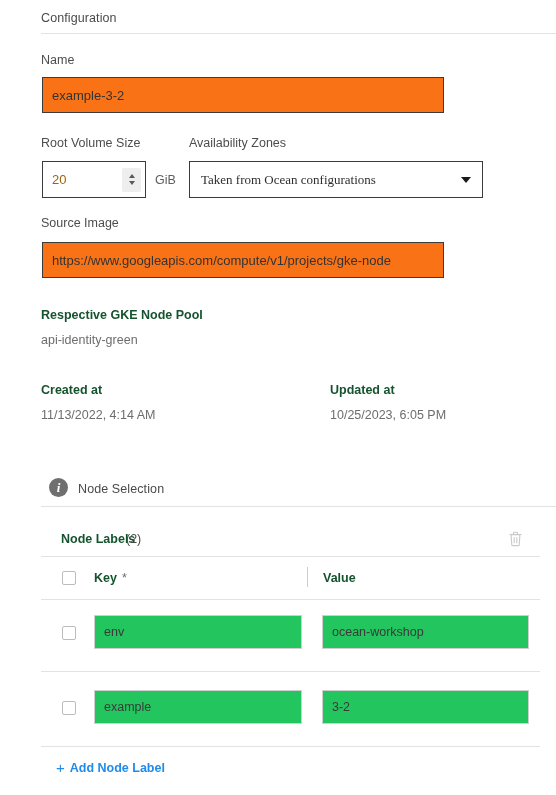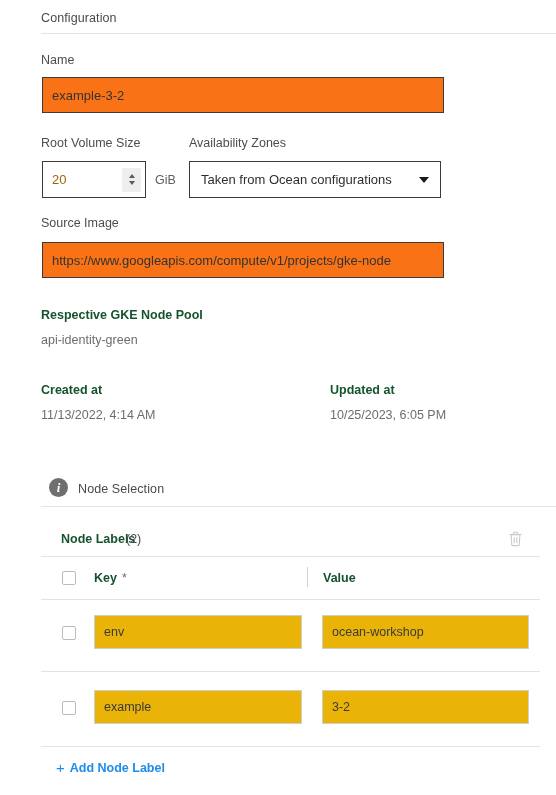--- a/index.html
+++ b/index.html
@@ -165,21 +165,21 @@
     border: 1px solid #bcbcbc;
     border-radius: 2px;
     background: #fff;
   }
 
   
   .row-input {
     position: absolute;
     box-sizing: border-box;
     border: 1px solid #cfcfcf;
-    background: #eab308;
+    background: #22c55e;
     font-size: 12.5px;
     color: #3a3a3a;
     padding: 0 9px;
     display: flex;
     align-items: center;
     white-space: nowrap;
     overflow: hidden;
   }
 
   .col-divider {
@@ -218,21 +218,21 @@
   <div class="spin-wrap" style="left:42px; top:161px; width:104px; height:37px;">
     <span class="spin-val">20</span>
     <span class="spin-btn">
       <span class="chev up"></span>
       <span class="chev down"></span>
     </span>
   </div>
   <div class="unit" style="left:155px; top:173px;">GiB</div>
 
   <div class="field-label" style="left:189px; top:136px;">Availability Zones</div>
-  <div class="select" style="left:189px; top:161px; width:252px; height:37px;">
+  <div class="select" style="left:189px; top:161px; width:294px; height:37px;font-family:Liberation Serif, serif;">
     <span class="sel-text">Taken from Ocean configurations</span>
     <span class="caret"></span>
   </div>
 
   <div class="field-label" style="left:41px; top:216px;">Source Image</div>
   <div class="txt-input" style="left:42px; top:242px; width:402px; height:36px;" title="Source Image">
     <span class="inner">https://www.googleapis.com/compute/v1/projects/gke-node</span>
   </div>
 
   <div class="label-strong" style="left:41px; top:308px;">Respective GKE Node Pool</div>

